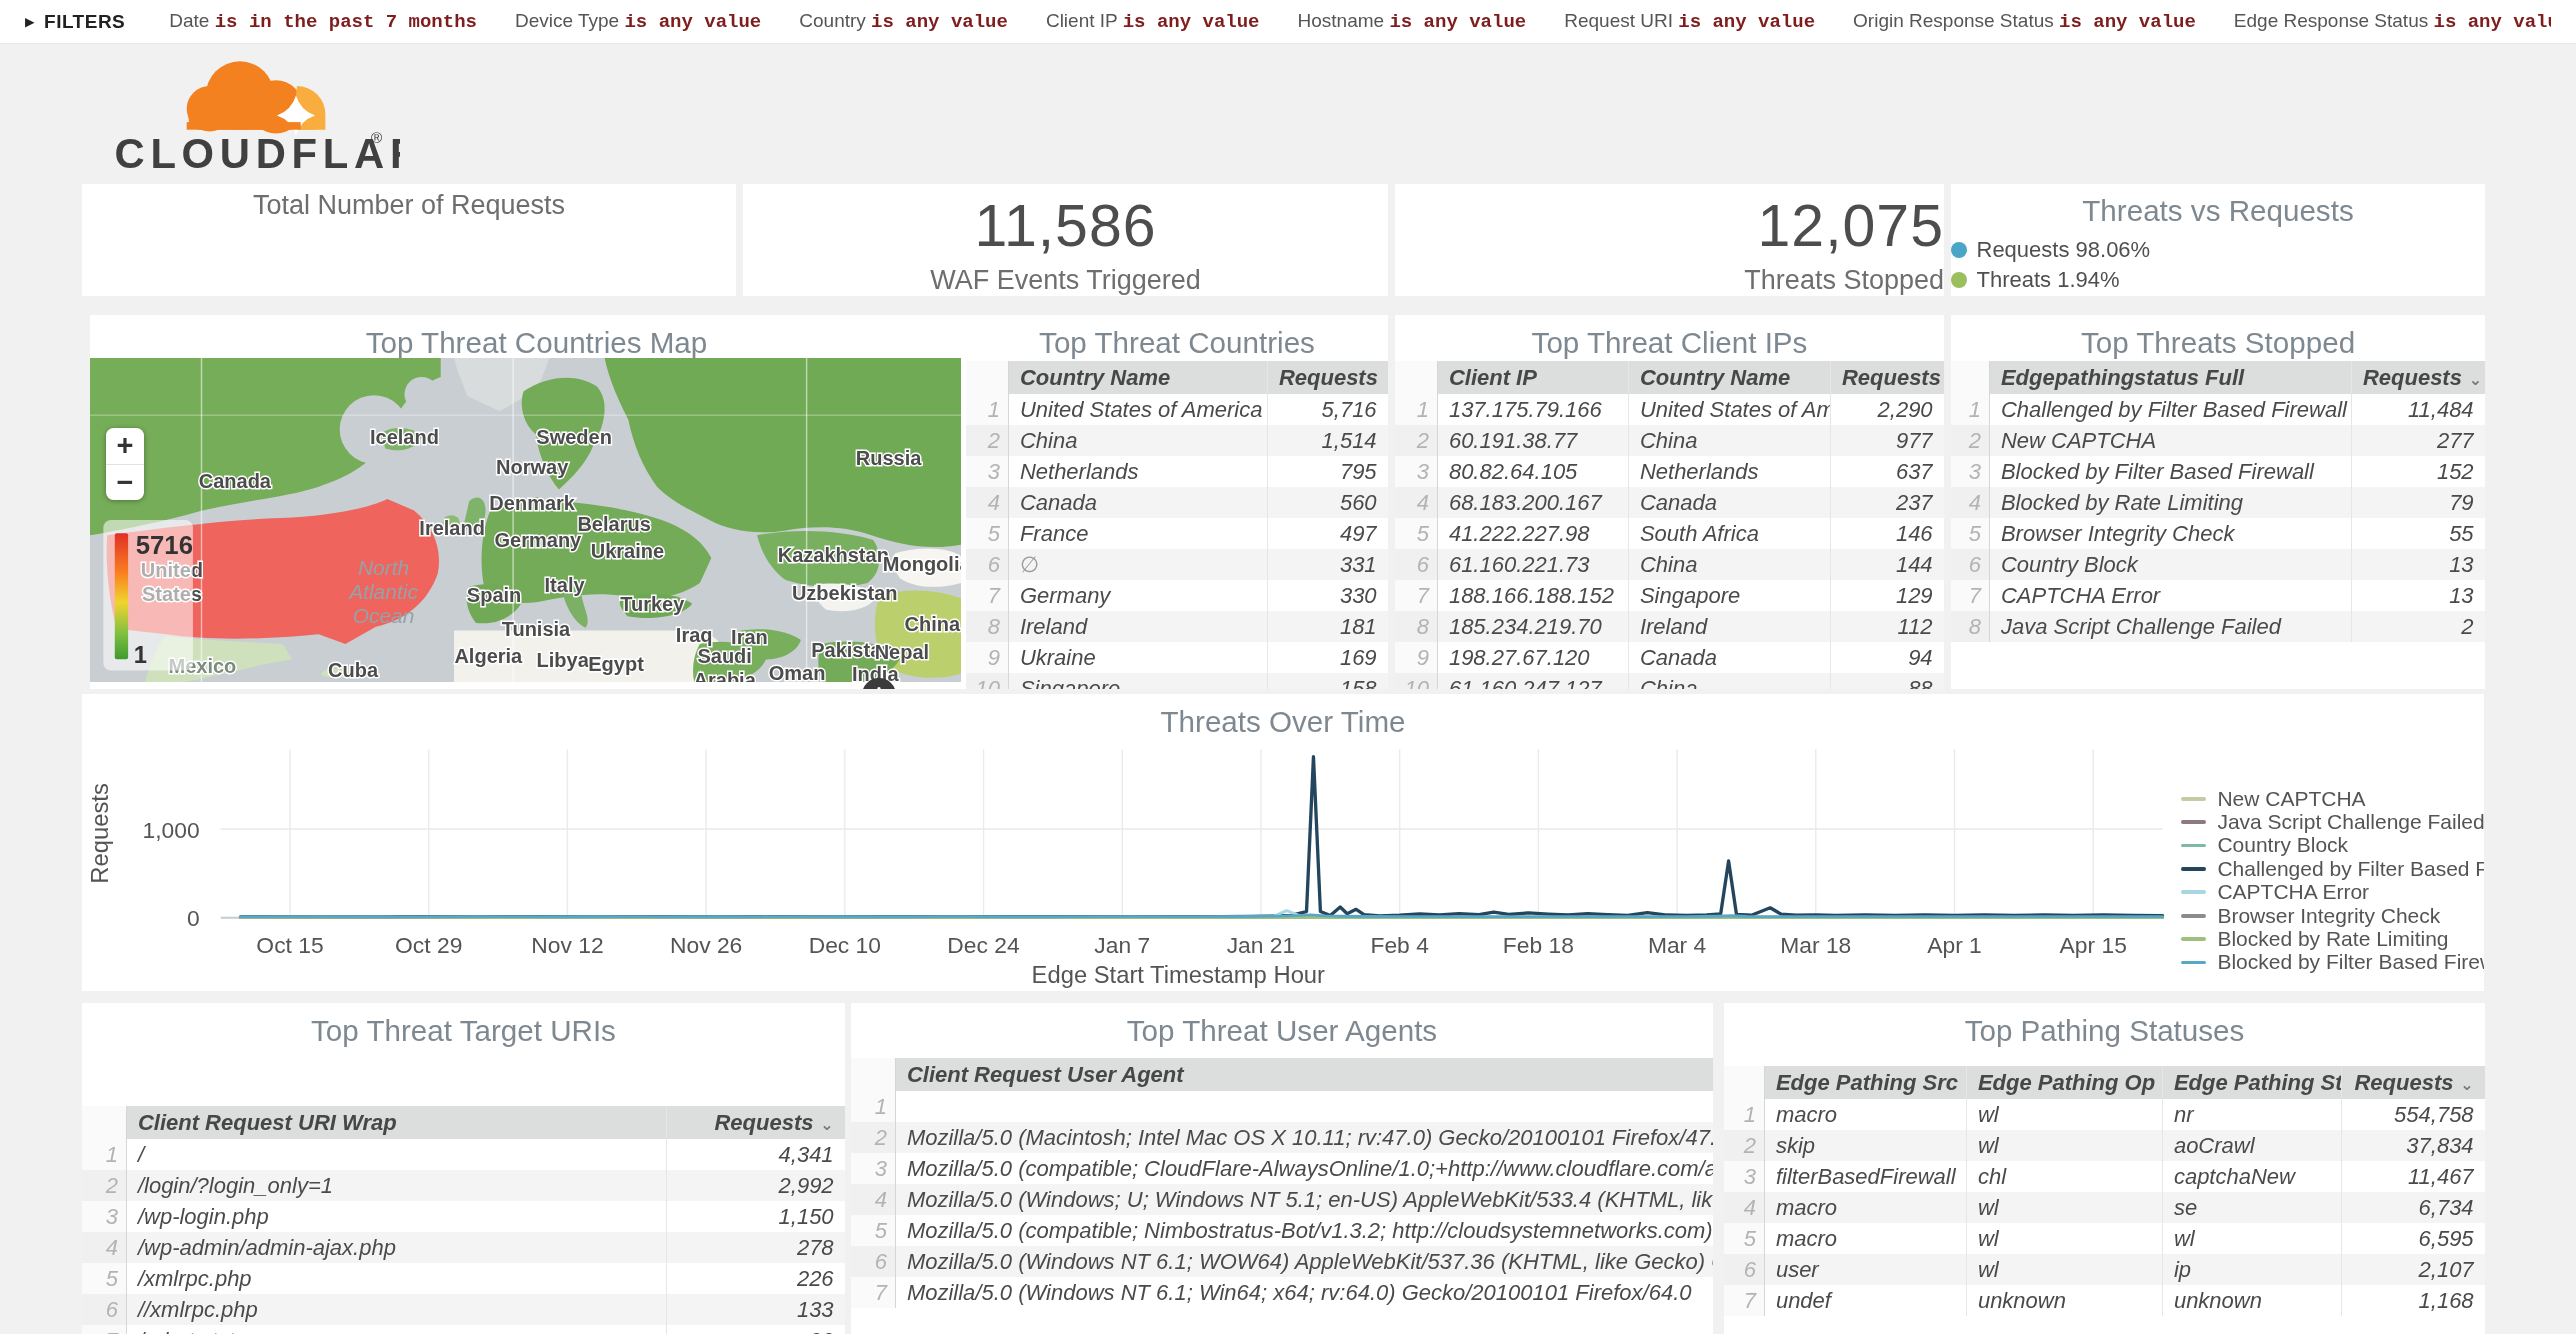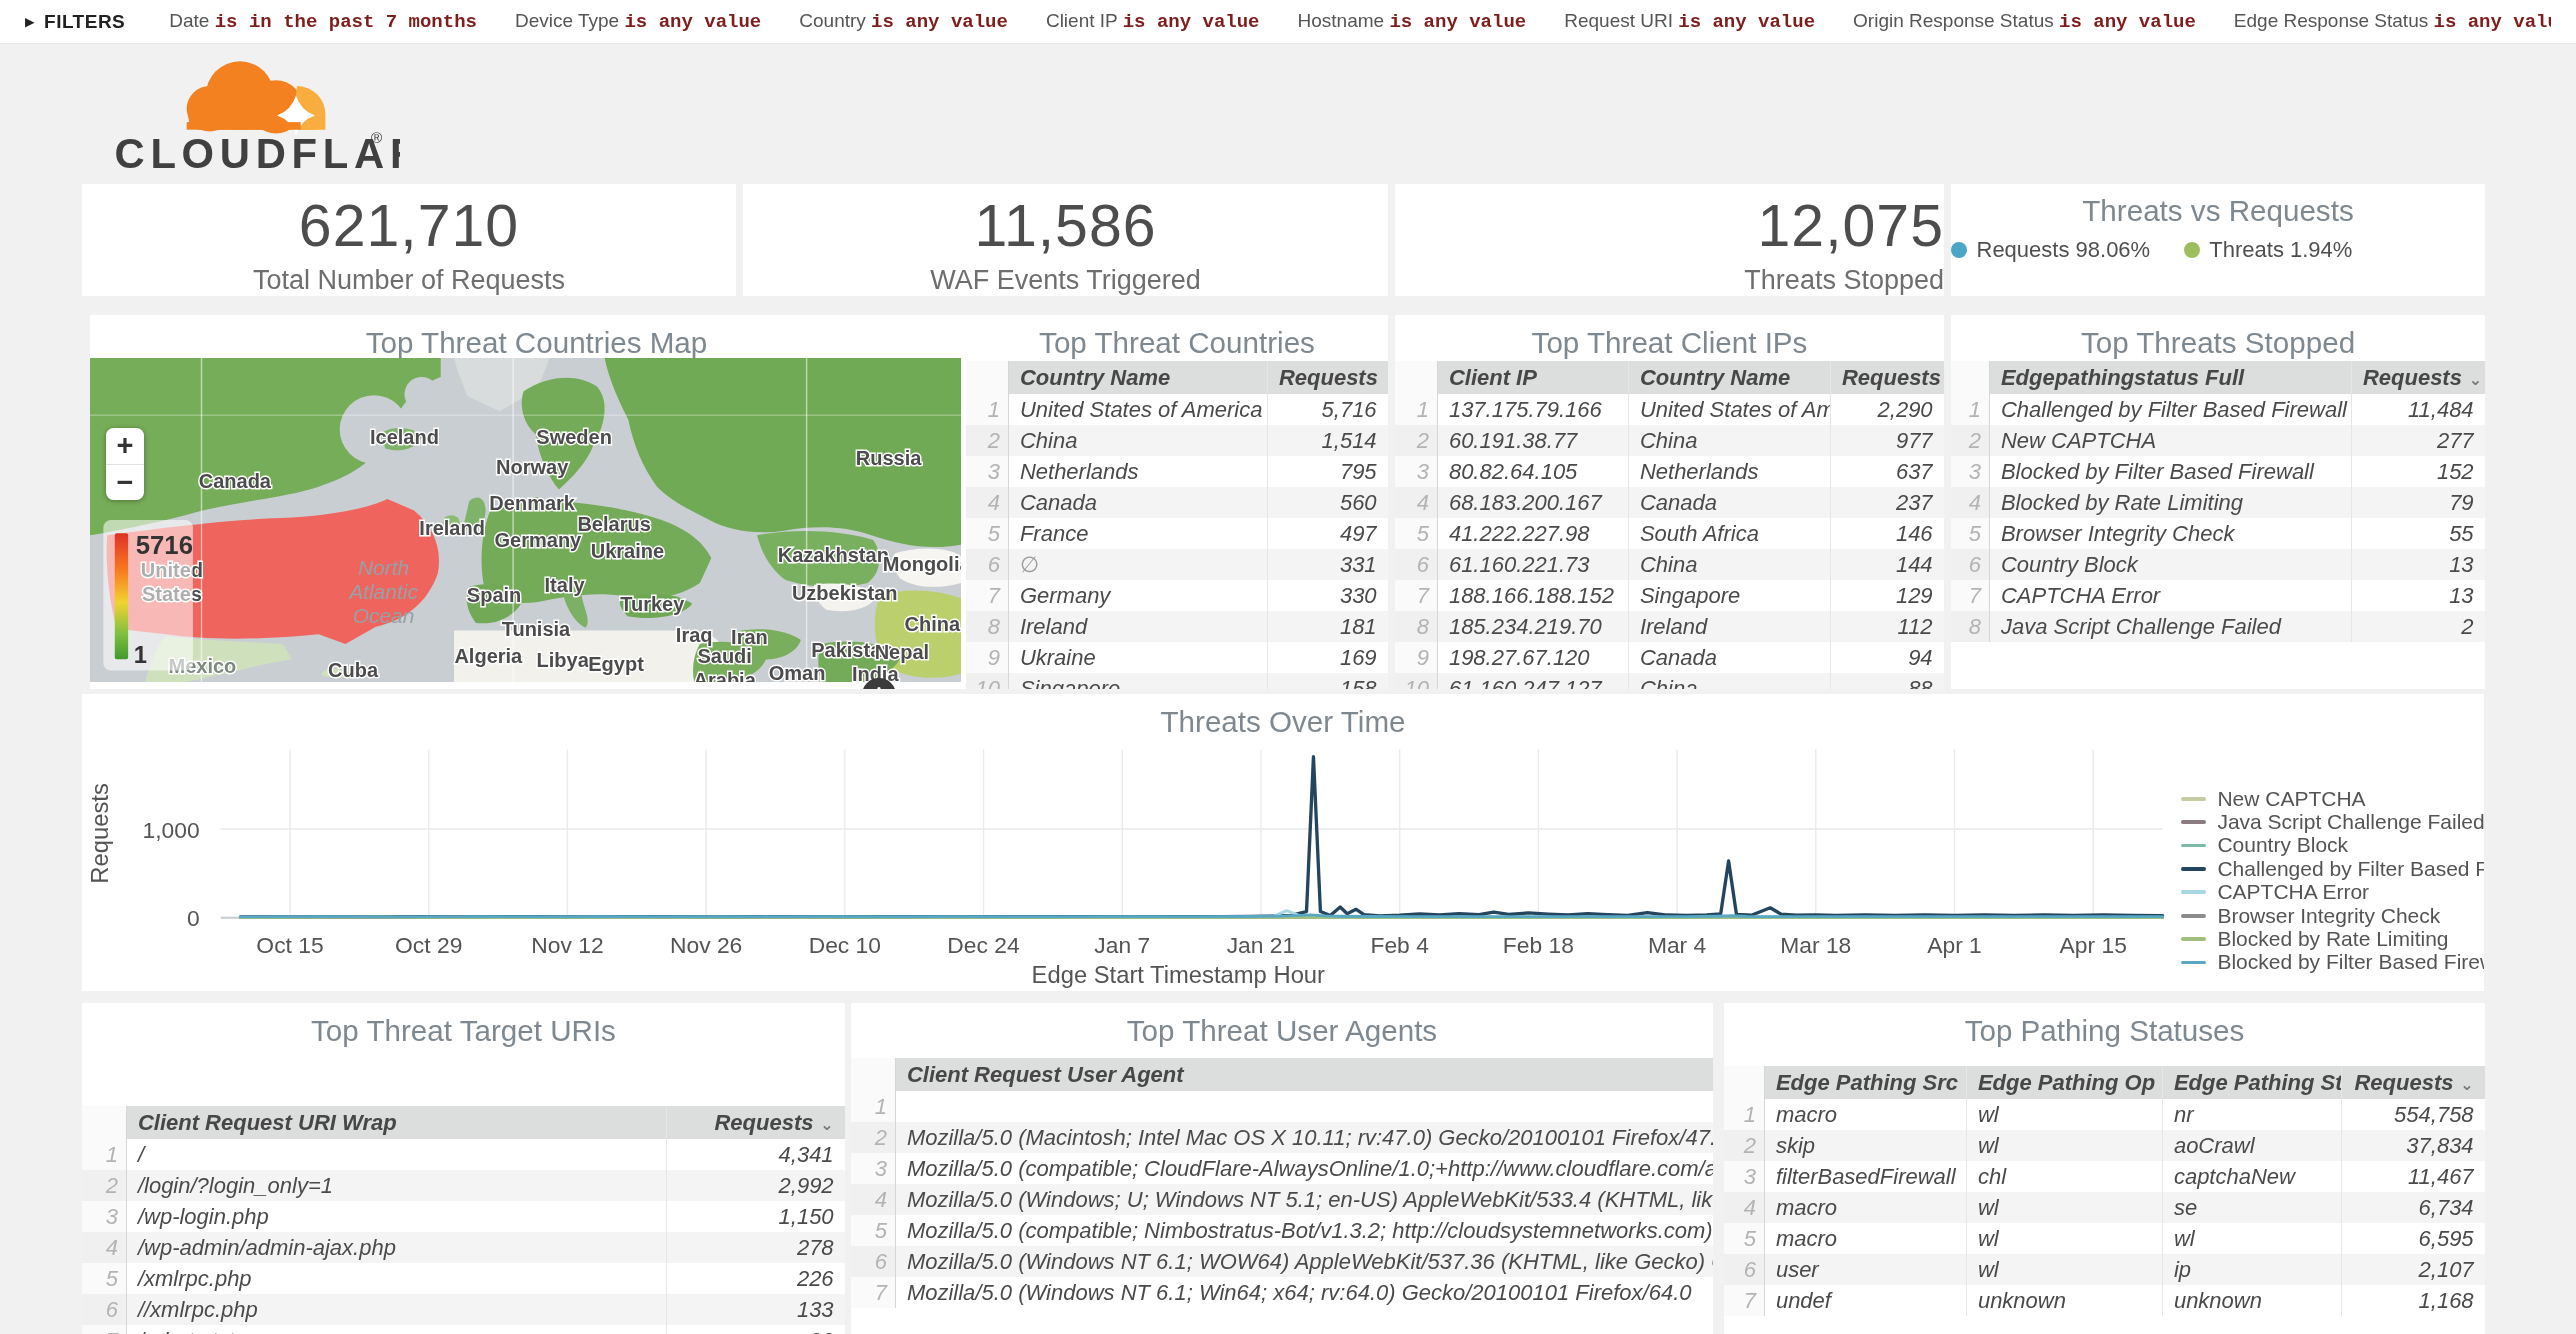--- a/index.html
+++ b/index.html
@@ -23,21 +23,21 @@
   .page-title { font-size:32px; color:#4c4c4c; }
   .page-subtitle { font-size:25px; color:#8f8f8f; margin-top:11.4px; }
 
   
   .card { position:absolute; background:#fff; }
   .stat-card { top:184px; height:112px; text-align:center; }
   .stat-value { font-size:59px; font-weight:400; color:#4d4d4d; margin-top:7.6px; letter-spacing:1px; }
   .stat-label { font-size:27px; color:#6e6e6e; margin-top:5.7px; }
   .tvr-card { left:1951px; top:184px; width:534px; height:112px; }
   .tvr-title { font-size:29.6px; color:#7e8890; text-align:center; margin-top:9.5px; }
-  .tvr-legend { margin-top:9.5px; display:flex; flex-direction:row; align-items:center; gap:3.8px; }
+  .tvr-legend { margin-top:9.5px; display:flex; flex-direction:column; gap:3.8px; }
   .tvr-row { display:flex; align-items:center; gap:9.5px; width:229px; }
   .tvr-dot { width:16px; height:16px; border-radius:50%; flex:none; }
   .tvr-label { font-size:22px; color:#4f4f4f; white-space:nowrap; }
 
   .panel { position:absolute; background:#fff; overflow:hidden; }
   .panel-title { position:absolute; top:11.4px; left:0; right:0; text-align:center;
     font-size:29.6px; color:#7e8890; white-space:nowrap; }
 
   
   .table-wrap { position:absolute; left:0; right:0; overflow:hidden;font-style:italic; }
@@ -113,21 +113,20 @@
       <rect x="204" y="66" width="36" height="20" rx="9" fill="#faad3f"></rect>
       <path d="M211,50 q5,16 20,21 q-15,5 -20,21 q-5,-16 -20,-21 q15,-5 20,-21" fill="#ffffff"></path>
       <rect x="96" y="78" width="120" height="8" fill="#f48120"></rect>
       <text x="20" y="126" font-size="44" font-weight="bold" letter-spacing="6" fill="#404041" font-family="Liberation Sans, sans-serif">CLOUDFLARE</text>
       <text x="290" y="100" font-size="16" fill="#404041">®</text>
     </svg>
   </div>
 
 
   <div class="card stat-card" style="left:82px;width:654px;">
-    <div class="stat-value">621,710</div>
     <div class="stat-label">Total Number of Requests</div>
   </div>
   <div class="card stat-card" style="left:743px;width:645px;">
     <div class="stat-value">11,586</div>
     <div class="stat-label">WAF Events Triggered</div>
   </div>
   <div class="card stat-card" style="left:1395px;width:549px;text-align:right;">
     <div class="stat-value">12,075</div>
     <div class="stat-label">Threats Stopped</div>
   </div>

